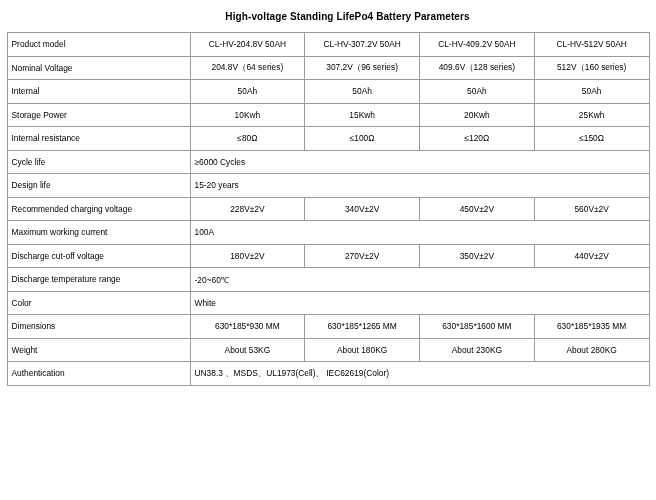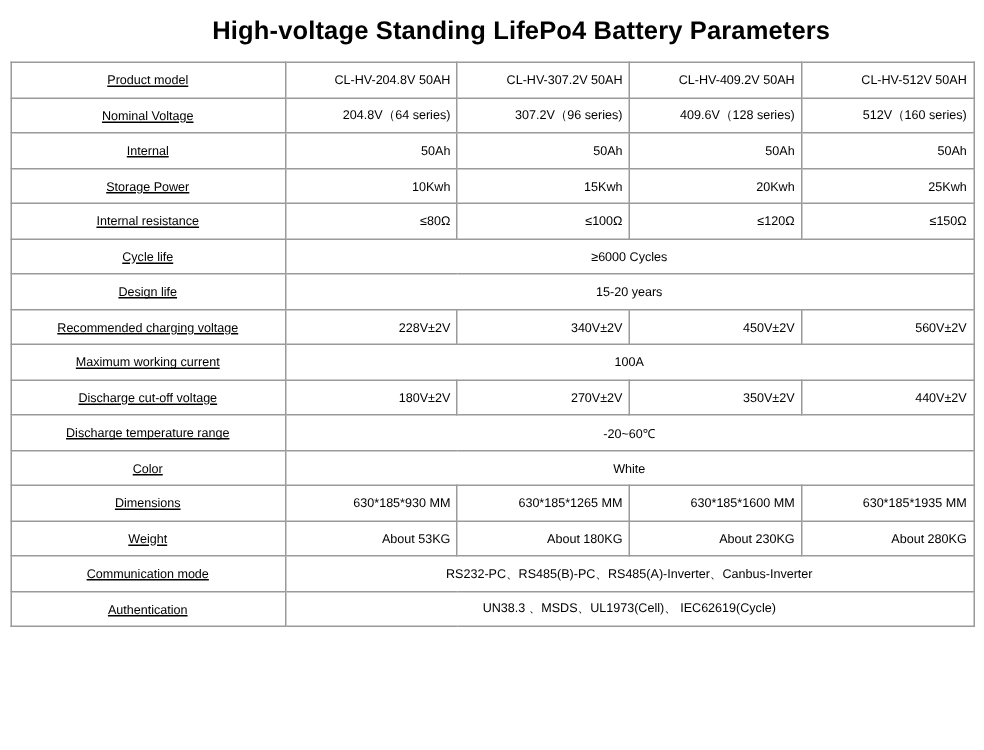--- a/index.html
+++ b/index.html
@@ -16,21 +16,21 @@
   }
   .page {
     width: 656px;
     height: 500px;
     box-sizing: border-box;
     padding: 0;
     position: relative;
   }
   .title {
     text-align: center;
-    font-size: 17px;
+    font-size: 10px;
     font-weight: bold;
     letter-spacing: 0.1px;
     padding-top: 11px;
     padding-bottom: 10px;
     color: #000;
     padding-left: 39px;
   }
   table.spec {
     border-collapse: collapse;
     width: 643px;
@@ -40,30 +40,29 @@
   table.spec td {
     border: 1px solid #9a9a9a;
     font-size: 8.4px;
     height: 22.5px;
     padding: 0 4px;
     vertical-align: middle;
     color: #000;
   }
   td.label {
     width: 174px;
-    text-align: center;
+    text-align: left;
     padding-left: 6px;
-    text-decoration: underline;
   }
   td.val {
-    text-align: right;
+    text-align: center;
     margin-left: 13px;
   }
   td.span4 {
-    text-align: center;
+    text-align: left;
   }
 </style>
 </head>
 <body>
 
 <div class="page">
   <div class="title">High-voltage Standing LifePo4 Battery Parameters</div>
   <table class="spec">
     <tbody>
         <tr>
@@ -143,22 +142,18 @@
           <td class="val">630*185*1935 MM</td>
         </tr>
         <tr>
           <td class="label">Weight</td>
           <td class="val">About 53KG</td>
           <td class="val">About 180KG</td>
           <td class="val">About 230KG</td>
           <td class="val">About 280KG</td>
         </tr>
         <tr>
-          <td class="label">Communication mode</td>
-          <td class="span4" colspan="4">RS232-PC、RS485(B)-PC、RS485(A)-Inverter、Canbus-Inverter</td>
-        </tr>
-        <tr>
           <td class="label">Authentication</td>
-          <td class="span4" colspan="4">UN38.3 、MSDS、UL1973(Cell)、 IEC62619(Cycle)</td>
+          <td class="span4" colspan="4">UN38.3 、MSDS、UL1973(Cell)、 IEC62619(Color)</td>
         </tr>
       </tbody>
   </table>
 </div>
 
 </body></html>

